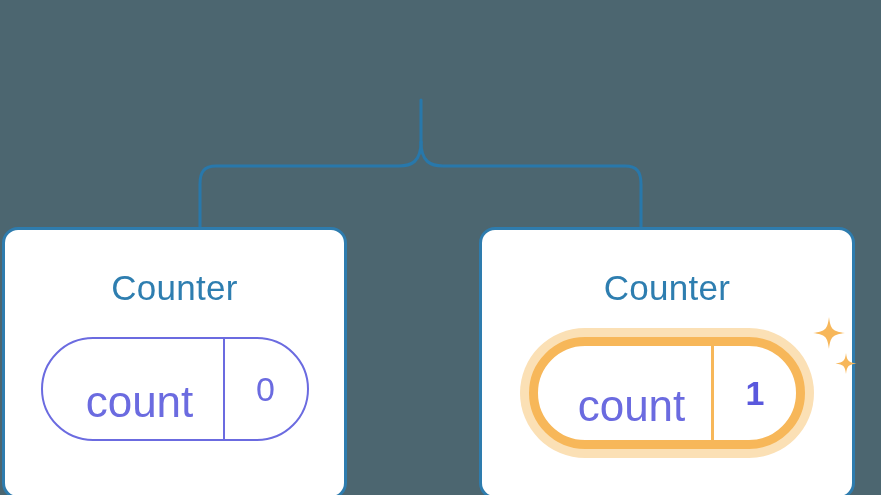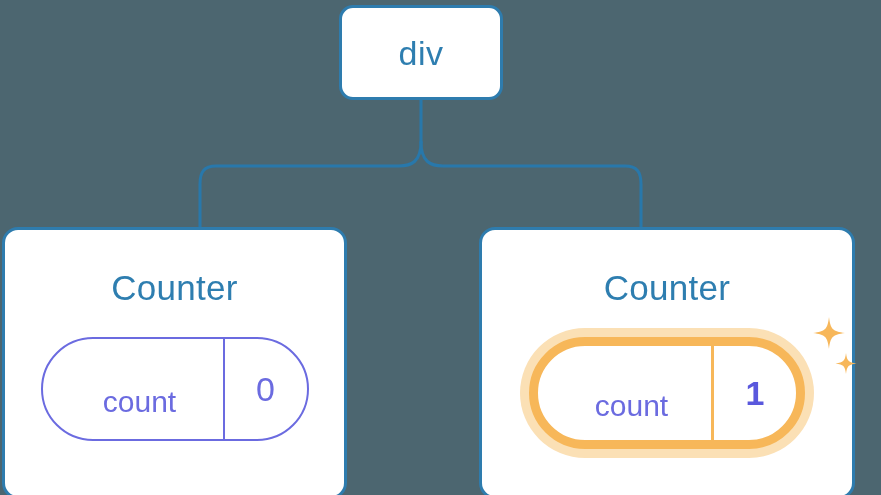--- a/index.html
+++ b/index.html
@@ -134,21 +134,21 @@
   .pill.highlight .pill-divider {
     background: #f7b759;
     width: 3px;
   }
 
   .pill-key {
     flex: 1 1 auto;
     display: flex;
     align-items: center;
     justify-content: center;
-    font-size: 30px;
+    font-size: 44px;
     line-height: 1;
     padding-left: 14px;
     margin-top: 25px;
   }
   .pill-divider {
     flex: 0 0 auto;
     align-self: stretch;
   }
   .pill-val {
     flex: 0 0 auto;
@@ -181,23 +181,20 @@
 
     <path d="M421,142 C421,162 411,166 399,166
              L216,166 C204,166 200,172 200,184
              L200,227" stroke="#2878ab" stroke-width="3" stroke-linecap="round"></path>
 
     <path d="M421,142 C421,162 431,166 443,166
              L625,166 C637,166 641,172 641,184
              L641,227" stroke="#2878ab" stroke-width="3" stroke-linecap="round"></path>
   </svg>
 
-  <div class="root-node">
-    <span class="root-label">div</span>
-  </div>
 
   <div class="card left">
     <div class="card-title">Counter</div>
 
     <div class="pill-wrap">
       <div class="pill plain">
         <div class="pill-key">count</div>
         <div class="pill-divider"></div>
         <div class="pill-val">0</div>
       </div>

